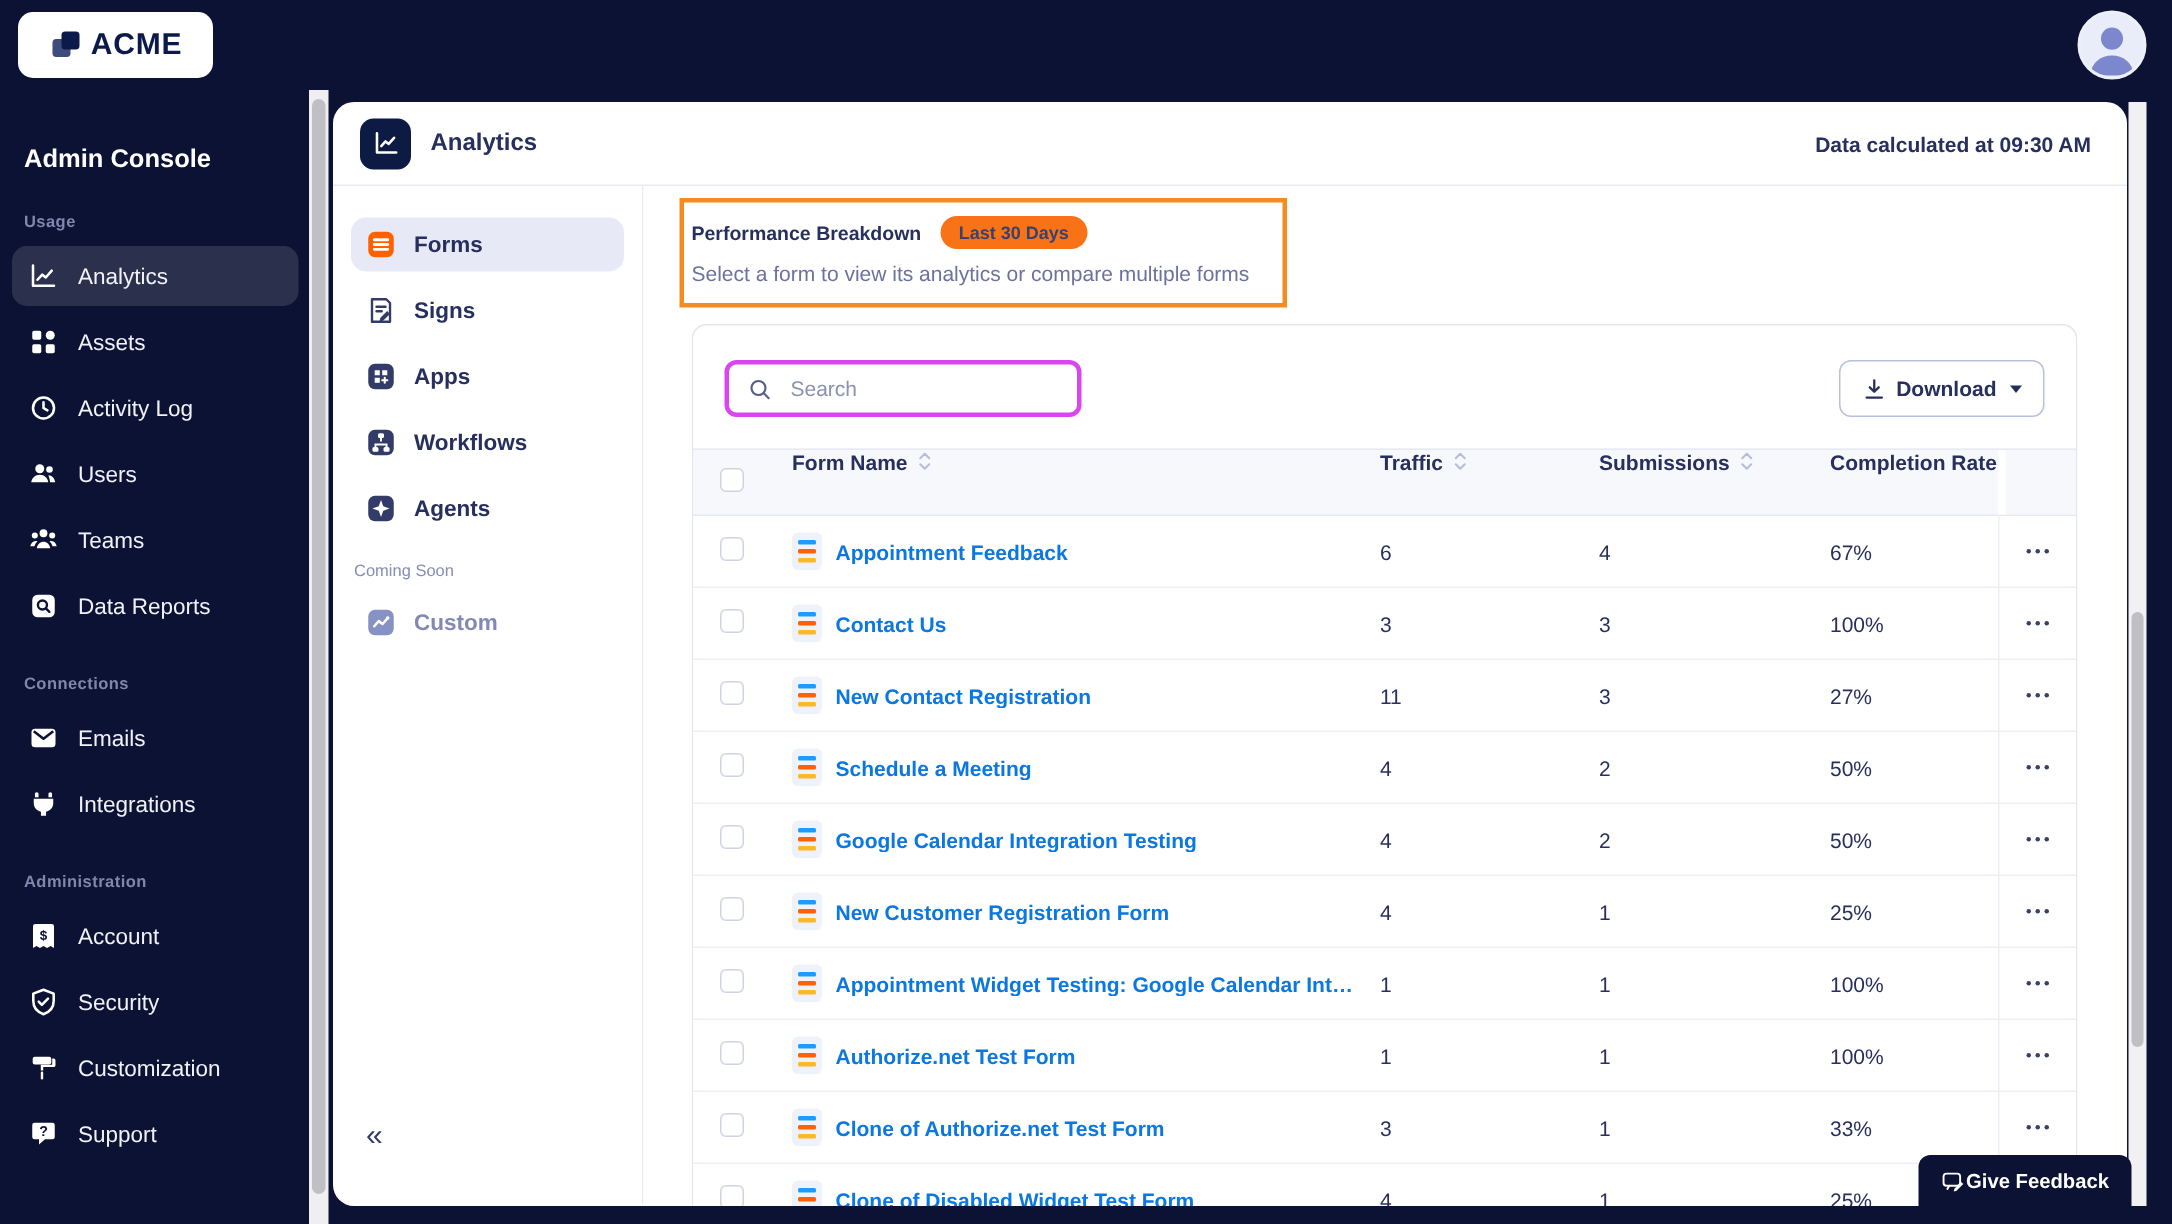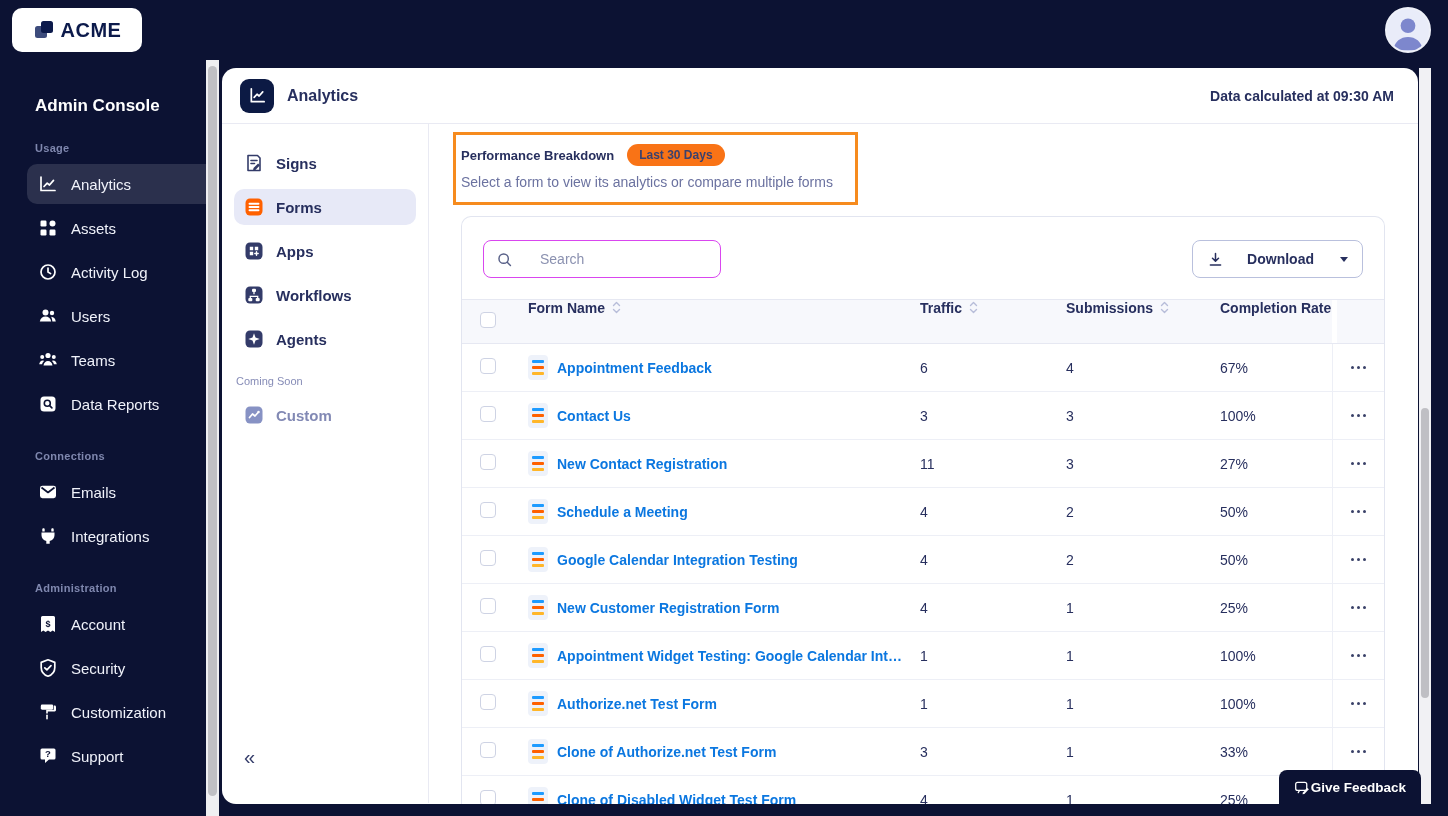--- a/index.html
+++ b/index.html
@@ -10,21 +10,21 @@
     font-family:"Liberation Sans", sans-serif;
     -webkit-font-smoothing:antialiased;
   }
   
   .logo { position:absolute; left:12px; top:8px; width:130px; height:44px; background:#fff;
           border-radius:10px; display:flex; align-items:center; justify-content:center; gap:6px; cursor:pointer; }
   .logo-text { font-size:20px; font-weight:800; color:#0c1a4b; letter-spacing:.5px; }
   .avatar { position:absolute; right:17px; top:7px; width:46px; height:46px; border-radius:50%;
             background:#e9ecf9; border:2px solid #eef0f8; overflow:hidden; display:flex; align-items:flex-end; justify-content:center; cursor:pointer; }
   
-  .sidebar { position:absolute; left:0; top:60px; width:206px; bottom:0; padding:0 12px 0 16px;margin-left:19px; }
+  .sidebar { position:absolute; left:0; top:60px; width:206px; bottom:0; padding:0 12px 0 16px; }
   .sidebar-title { font-size:17px; font-weight:700; color:#fff; margin-top:36px; }
   .section-label { font-size:11px; font-weight:700; color:#7f87ae; letter-spacing:.3px; margin:26px 0 10px; }
   .side-section:first-of-type .section-label { margin-top:37px; }
   .side-item { height:40px; width:191px; margin:0 0 4px -8px; border-radius:10px; display:flex; align-items:center;
                gap:13px; padding:0 11px; color:#f0f2fa; font-size:15px; cursor:pointer; }
   .side-item.active { background:rgba(255,255,255,.13); }
   .s-icon { width:20px; height:20px; color:#fff; flex:none; }
   .s-icon svg { width:100%; height:100%; display:block; }
   
   .left-scrollbar { position:absolute; left:206px; top:60px; width:13px; bottom:0; background:#efeff1; }
@@ -52,25 +52,25 @@
   .main-area { flex:1; padding:8px 0 0 32px; position:relative; background:#fff; }
   .highlight-box { margin-left:-8px; width:405px; border:3px solid #f68b1e; padding:9px 12px 12px 5px; }
   .hb-row { display:flex; align-items:center; gap:13px; }
   .hb-title { font-size:13px; font-weight:800; color:#272f5e; white-space:nowrap; }
   .hb-badge { background:#f97316; border-radius:11px; padding:4px 12px; font-size:12px; font-weight:600; color:#3a416e; white-space:nowrap; }
   .hb-sub { margin-top:8px; font-size:14px; color:#6b72a0; white-space:nowrap; }
   
   .panel { margin-top:11px; width:924px; height:592px; background:#fff; border:1px solid #e2e5f0; border-bottom:none;
            border-radius:10px 10px 0 0; overflow:hidden; }
   .toolbar { display:flex; justify-content:space-between; align-items:center; padding:23px 21px 21px; }
-  .search-box { width:238px; height:38px; border:1px solid #d946ef; border-radius:8px; display:flex; align-items:center; gap:25px; padding:0 12px; }
+  .search-box { width:238px; height:38px; border:3px solid #d946ef; border-radius:8px; display:flex; align-items:center; gap:10px; padding:0 12px; }
   .search-box input { border:none; outline:none; font-size:14px; color:#272f5e; width:100%; font-family:inherit; background:transparent; }
   .search-box input::placeholder { color:#8b91b0; }
   .download-btn { height:38px; border:1px solid #b9c0dd; border-radius:8px; background:#fff; display:flex; align-items:center;
-                  gap:23px; padding:0 14px; font-size:14px; font-weight:600; color:#272f5e; cursor:pointer; font-family:inherit; }
+                  gap:6px; padding:0 14px; font-size:14px; font-weight:600; color:#272f5e; cursor:pointer; font-family:inherit; }
   .caret { width:0; height:0; border-left:4.5px solid transparent; border-right:4.5px solid transparent; border-top:5px solid #272f5e; margin-left:3px; }
   
   .t-header, .t-row { display:grid; grid-template-columns:48px 392px 146px 154px 112px 1fr; padding-left:18px; align-items:center; }
   .t-header { height:45px; background:#f7f8fc; border-top:1px solid #e6e8f2; border-bottom:1px solid #e6e8f2;
               font-size:14px; font-weight:700; color:#272f5e; }
   .th { display:flex; gap:7px; white-space:nowrap; overflow:hidden; cursor:pointer; height:100%; }
   .sort-icon { flex:none; display:flex; }
   .th-actions { height:100%; box-shadow:inset 5px 0 0 #fff; background:#f7f8fc; }
   .checkbox { width:16px; height:16px; border:1.5px solid #ced3e4; border-radius:4px; background:#fff; display:inline-block; cursor:pointer; }
   .t-row { height:48px; border-bottom:1px solid #edeff6; font-size:14px; color:#272f5e; background:#fff; }
@@ -273,39 +273,39 @@
           <path d="M6.5 12l3-3.3 2.2 1.8 3.8-4.3"></path>
         </svg>
       </span>
     <span class="header-title">Analytics</span>
     <span class="header-status">Data calculated at 09:30 AM</span>
   </div>
   <div class="card-body">
 
     <div class="inner-nav">
 
+        <div class="nav-item active">
+          <span class="n-icon">
+            <svg viewBox="0 0 20 20">
+              <rect x="1.5" y="1.5" width="17" height="17" rx="4.5" fill="#ff6100"></rect>
+              <path d="M5.5 6.8h9M5.5 10h9M5.5 13.2h9" stroke="#fff" stroke-width="1.9" stroke-linecap="round"></path>
+            </svg>
+          </span>
+          <span>Forms</span>
+        </div>
+
         <div class="nav-item">
           <span class="n-icon">
             <svg viewBox="0 0 20 20" fill="none" stroke="currentColor" stroke-width="1.6">
               <path d="M4 2.5h9.5L16 5v12.5H4z" stroke-linejoin="round"></path>
               <path d="M7 7.5h6M7 10.5h3.5" stroke-linecap="round"></path>
               <path d="M9.5 15l4.6-4.6 1.9 1.9-4.6 4.6-2.4.5z" fill="currentColor" stroke="none"></path>
             </svg>
           </span>
           <span>Signs</span>
-        </div>
-
-        <div class="nav-item active">
-          <span class="n-icon">
-            <svg viewBox="0 0 20 20">
-              <rect x="1.5" y="1.5" width="17" height="17" rx="4.5" fill="#ff6100"></rect>
-              <path d="M5.5 6.8h9M5.5 10h9M5.5 13.2h9" stroke="#fff" stroke-width="1.9" stroke-linecap="round"></path>
-            </svg>
-          </span>
-          <span>Forms</span>
         </div>
 
         <div class="nav-item">
           <span class="n-icon">
             <svg viewBox="0 0 20 20">
               <rect x="1.5" y="1.5" width="17" height="17" rx="4.5" fill="currentColor"></rect>
               <path d="M5.8 5.8h3.4v3.4H5.8zM10.8 5.8h3.4v3.4h-3.4zM5.8 10.8h3.4v3.4H5.8z" fill="#fff"></path>
               <path d="M12.5 10.8v3.4M10.8 12.5h3.4" stroke="#fff" stroke-width="1.4" stroke-linecap="round"></path>
             </svg>
           </span>

